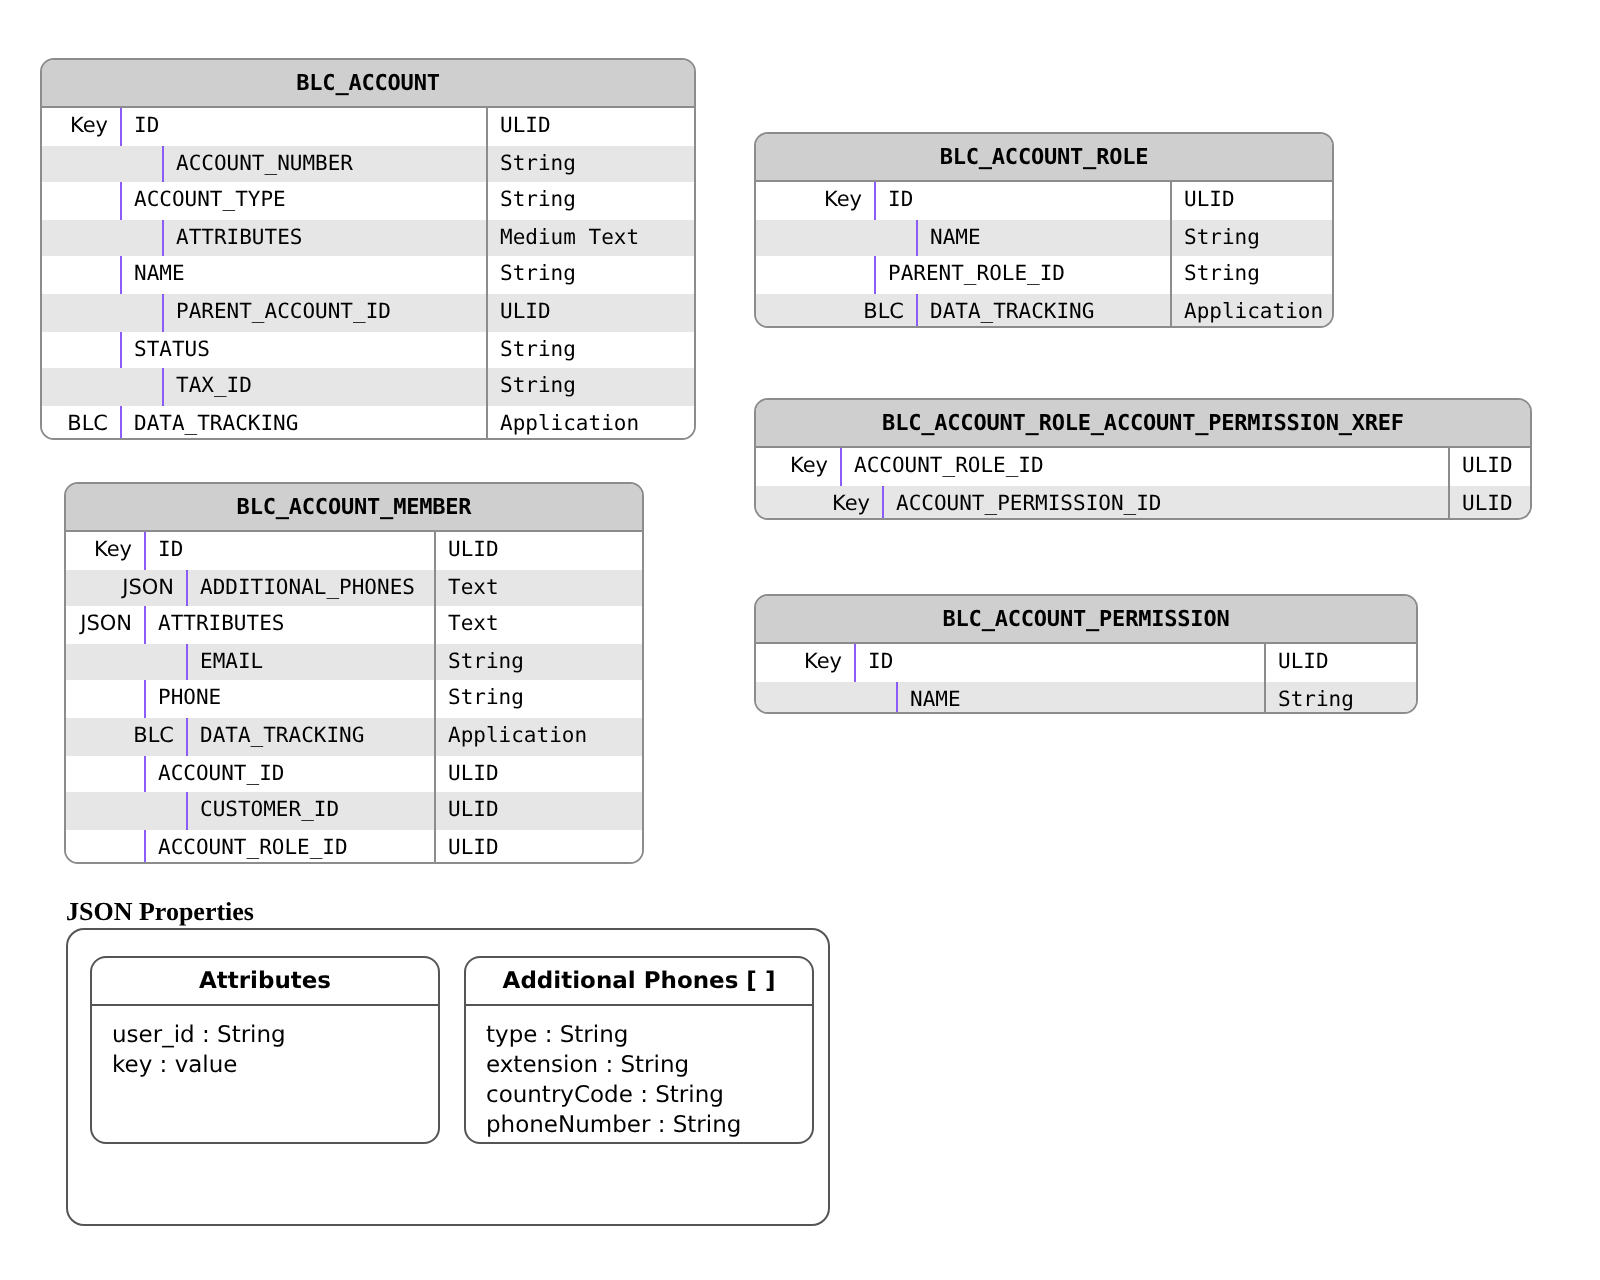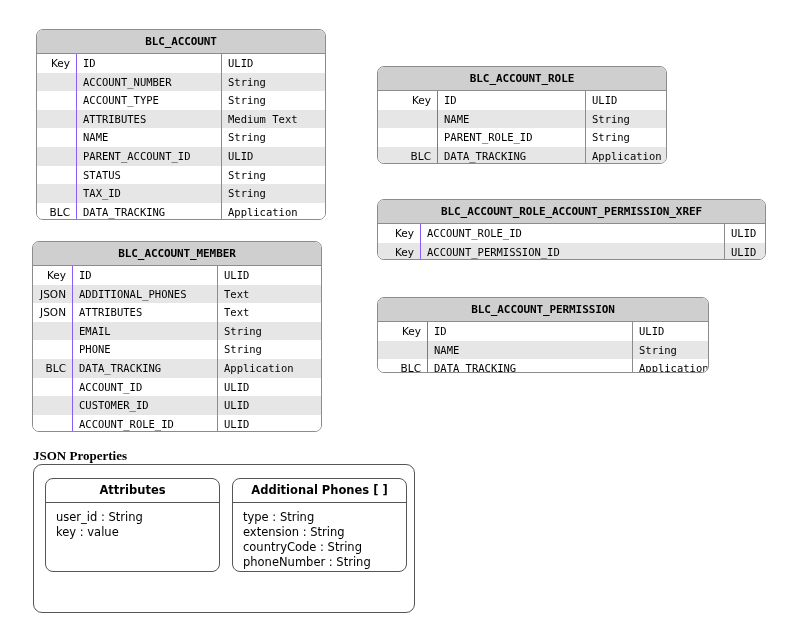--- a/index.html
+++ b/index.html
@@ -41,20 +41,21 @@
     display: block;
   }
   .erow {
     display: flex;
     height: 18.6px;
     align-items: center;
     background: #ffffff;
   }
   .erow.alt {
     background: #e6e6e6;
+    padding-left: 21px;
   }
   .c-key {
     flex: 0 0 auto;
     text-align: right;
     padding-right: 6px;
     font-family: "DejaVu Sans", "Liberation Sans", sans-serif;
     font-size: 10.5px;
     color: #000000;
     box-sizing: border-box;
     height: 100%;
@@ -133,21 +134,21 @@
     font-family: "DejaVu Sans", "Liberation Sans", sans-serif;
     font-size: 11.5px;
     color: #000000;
     line-height: 15px;
     white-space: nowrap;
   }
 </style>
 </head>
 <body>
 
-<div class="entity" style="left:36px; top:29px; width:290px; height:191px;">
+<div class="entity" style="left:20px; top:29px; width:328px; height:191px;">
   <div class="entity-title">BLC_ACCOUNT</div>
   <div class="entity-rows">
     <div class="erow">
       <span class="c-key" style="width:39px">Key</span>
       <span class="c-name">ID</span>
       <span class="c-type" style="width:104px">ULID</span>
     </div>
     <div class="erow alt">
       <span class="c-key" style="width:39px"></span>
       <span class="c-name">ACCOUNT_NUMBER</span>
@@ -277,21 +278,21 @@
       <span class="c-type" style="width:41px">ULID</span>
     </div>
     <div class="erow alt">
       <span class="c-key" style="width:42px">Key</span>
       <span class="c-name">ACCOUNT_PERMISSION_ID</span>
       <span class="c-type" style="width:41px">ULID</span>
     </div>
   </div>
 </div>
 
-<div class="entity" style="left:377px; top:297px; width:332px; height:76px;">
+<div class="entity" style="left:377px; top:297px; width:332px; height:60px;">
   <div class="entity-title">BLC_ACCOUNT_PERMISSION</div>
   <div class="entity-rows">
     <div class="erow">
       <span class="c-key" style="width:49px">Key</span>
       <span class="c-name">ID</span>
       <span class="c-type" style="width:76px">ULID</span>
     </div>
     <div class="erow alt">
       <span class="c-key" style="width:49px"></span>
       <span class="c-name">NAME</span>

